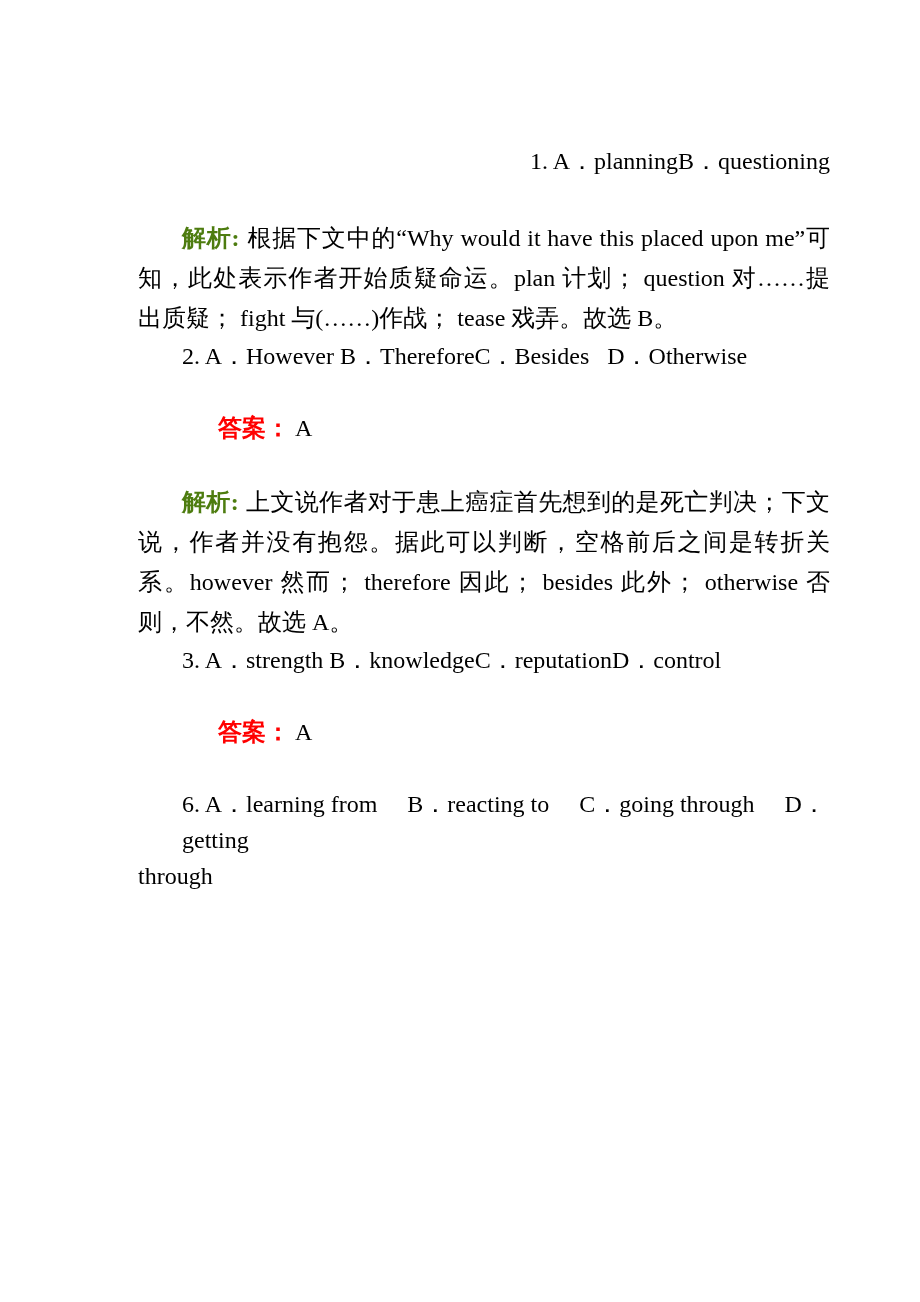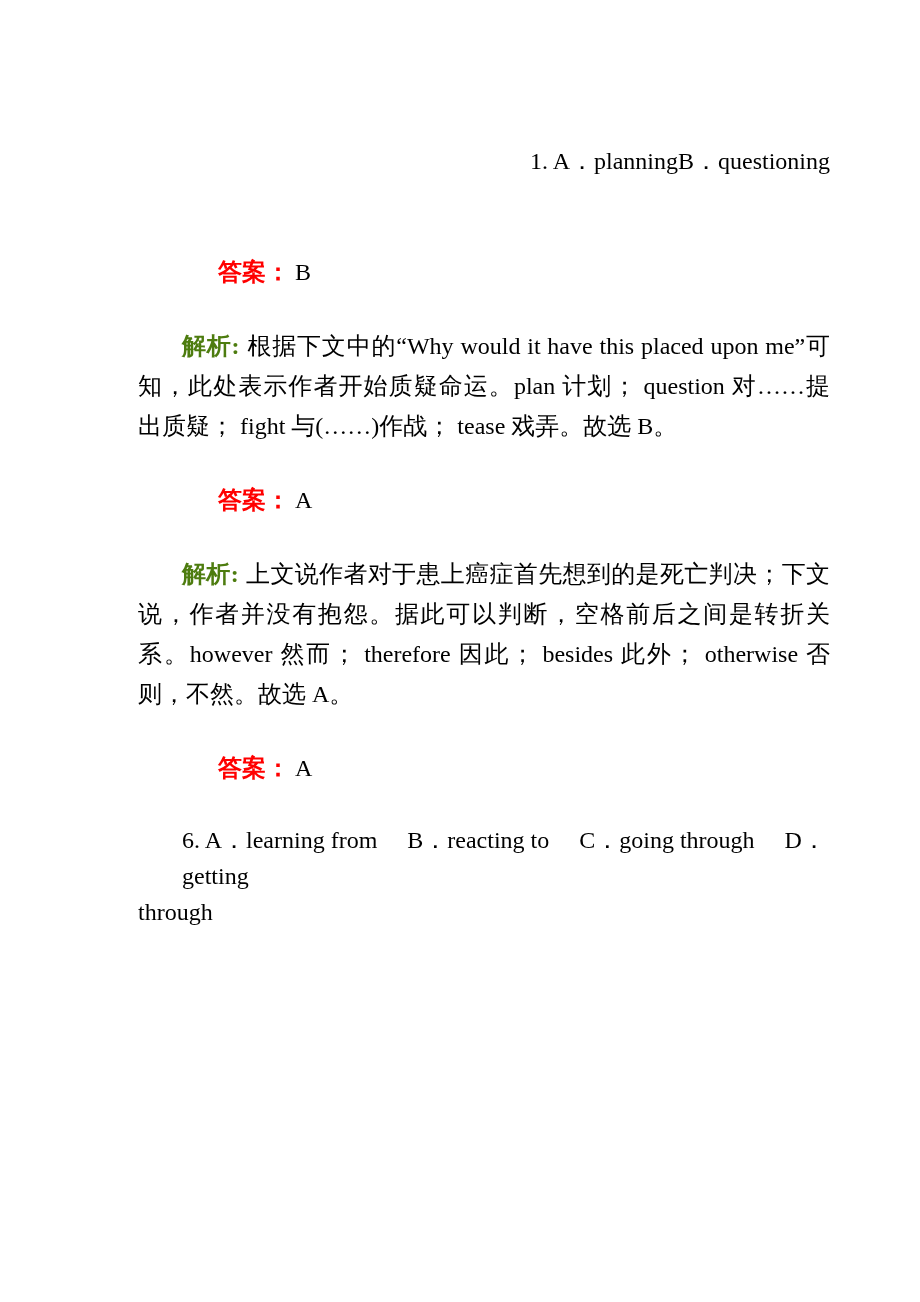--- a/index.html
+++ b/index.html
@@ -70,38 +70,37 @@
 </style>
 </head>
 <body>
 
 <div class="doc">
 
   <div class="qsection">
     <div class="opt-row">
       <span class="opt-left">1. A．planning</span><span>B．questioning</span>
     </div>
-    <div class="answer-line">
-      <span class="answer-label">答案：</span><span class="answer-value">B</span>
-    </div>
     <p class="analysis">
       <span class="analysis-label">解析:</span><span>根据下文中的“Why would it have this placed upon me”可知，此处表示作者开始质疑命运。plan 计划； question 对……提出质疑； fight 与(……)作战； tease 戏弄。故选 B。</span>
     </p>
   </div>
 
   <div class="qsection">
+    <div class="opt-line">2. A．However B．ThereforeC．Besides   D．Otherwise</div>
     <div class="answer-line">
       <span class="answer-label">答案：</span><span class="answer-value">A</span>
     </div>
     <p class="analysis">
       <span class="analysis-label">解析:</span><span>上文说作者对于患上癌症首先想到的是死亡判决；下文说，作者并没有抱怨。据此可以判断，空格前后之间是转折关系。however 然而； therefore 因此； besides 此外； otherwise 否则，不然。故选 A。</span>
     </p>
   </div>
 
   <div class="qsection">
+    <div class="opt-line">3. A．strength B．knowledgeC．reputationD．control</div>
     <div class="answer-line">
       <span class="answer-label">答案：</span><span class="answer-value">A</span>
     </div>
   </div>
 
   <div class="qsection">
     <div class="opt-line">6. A．learning from     B．reacting to     C．going through     D．getting</div>
     <div class="opt-line cont">through</div>
     <div class="answer-line">
       

